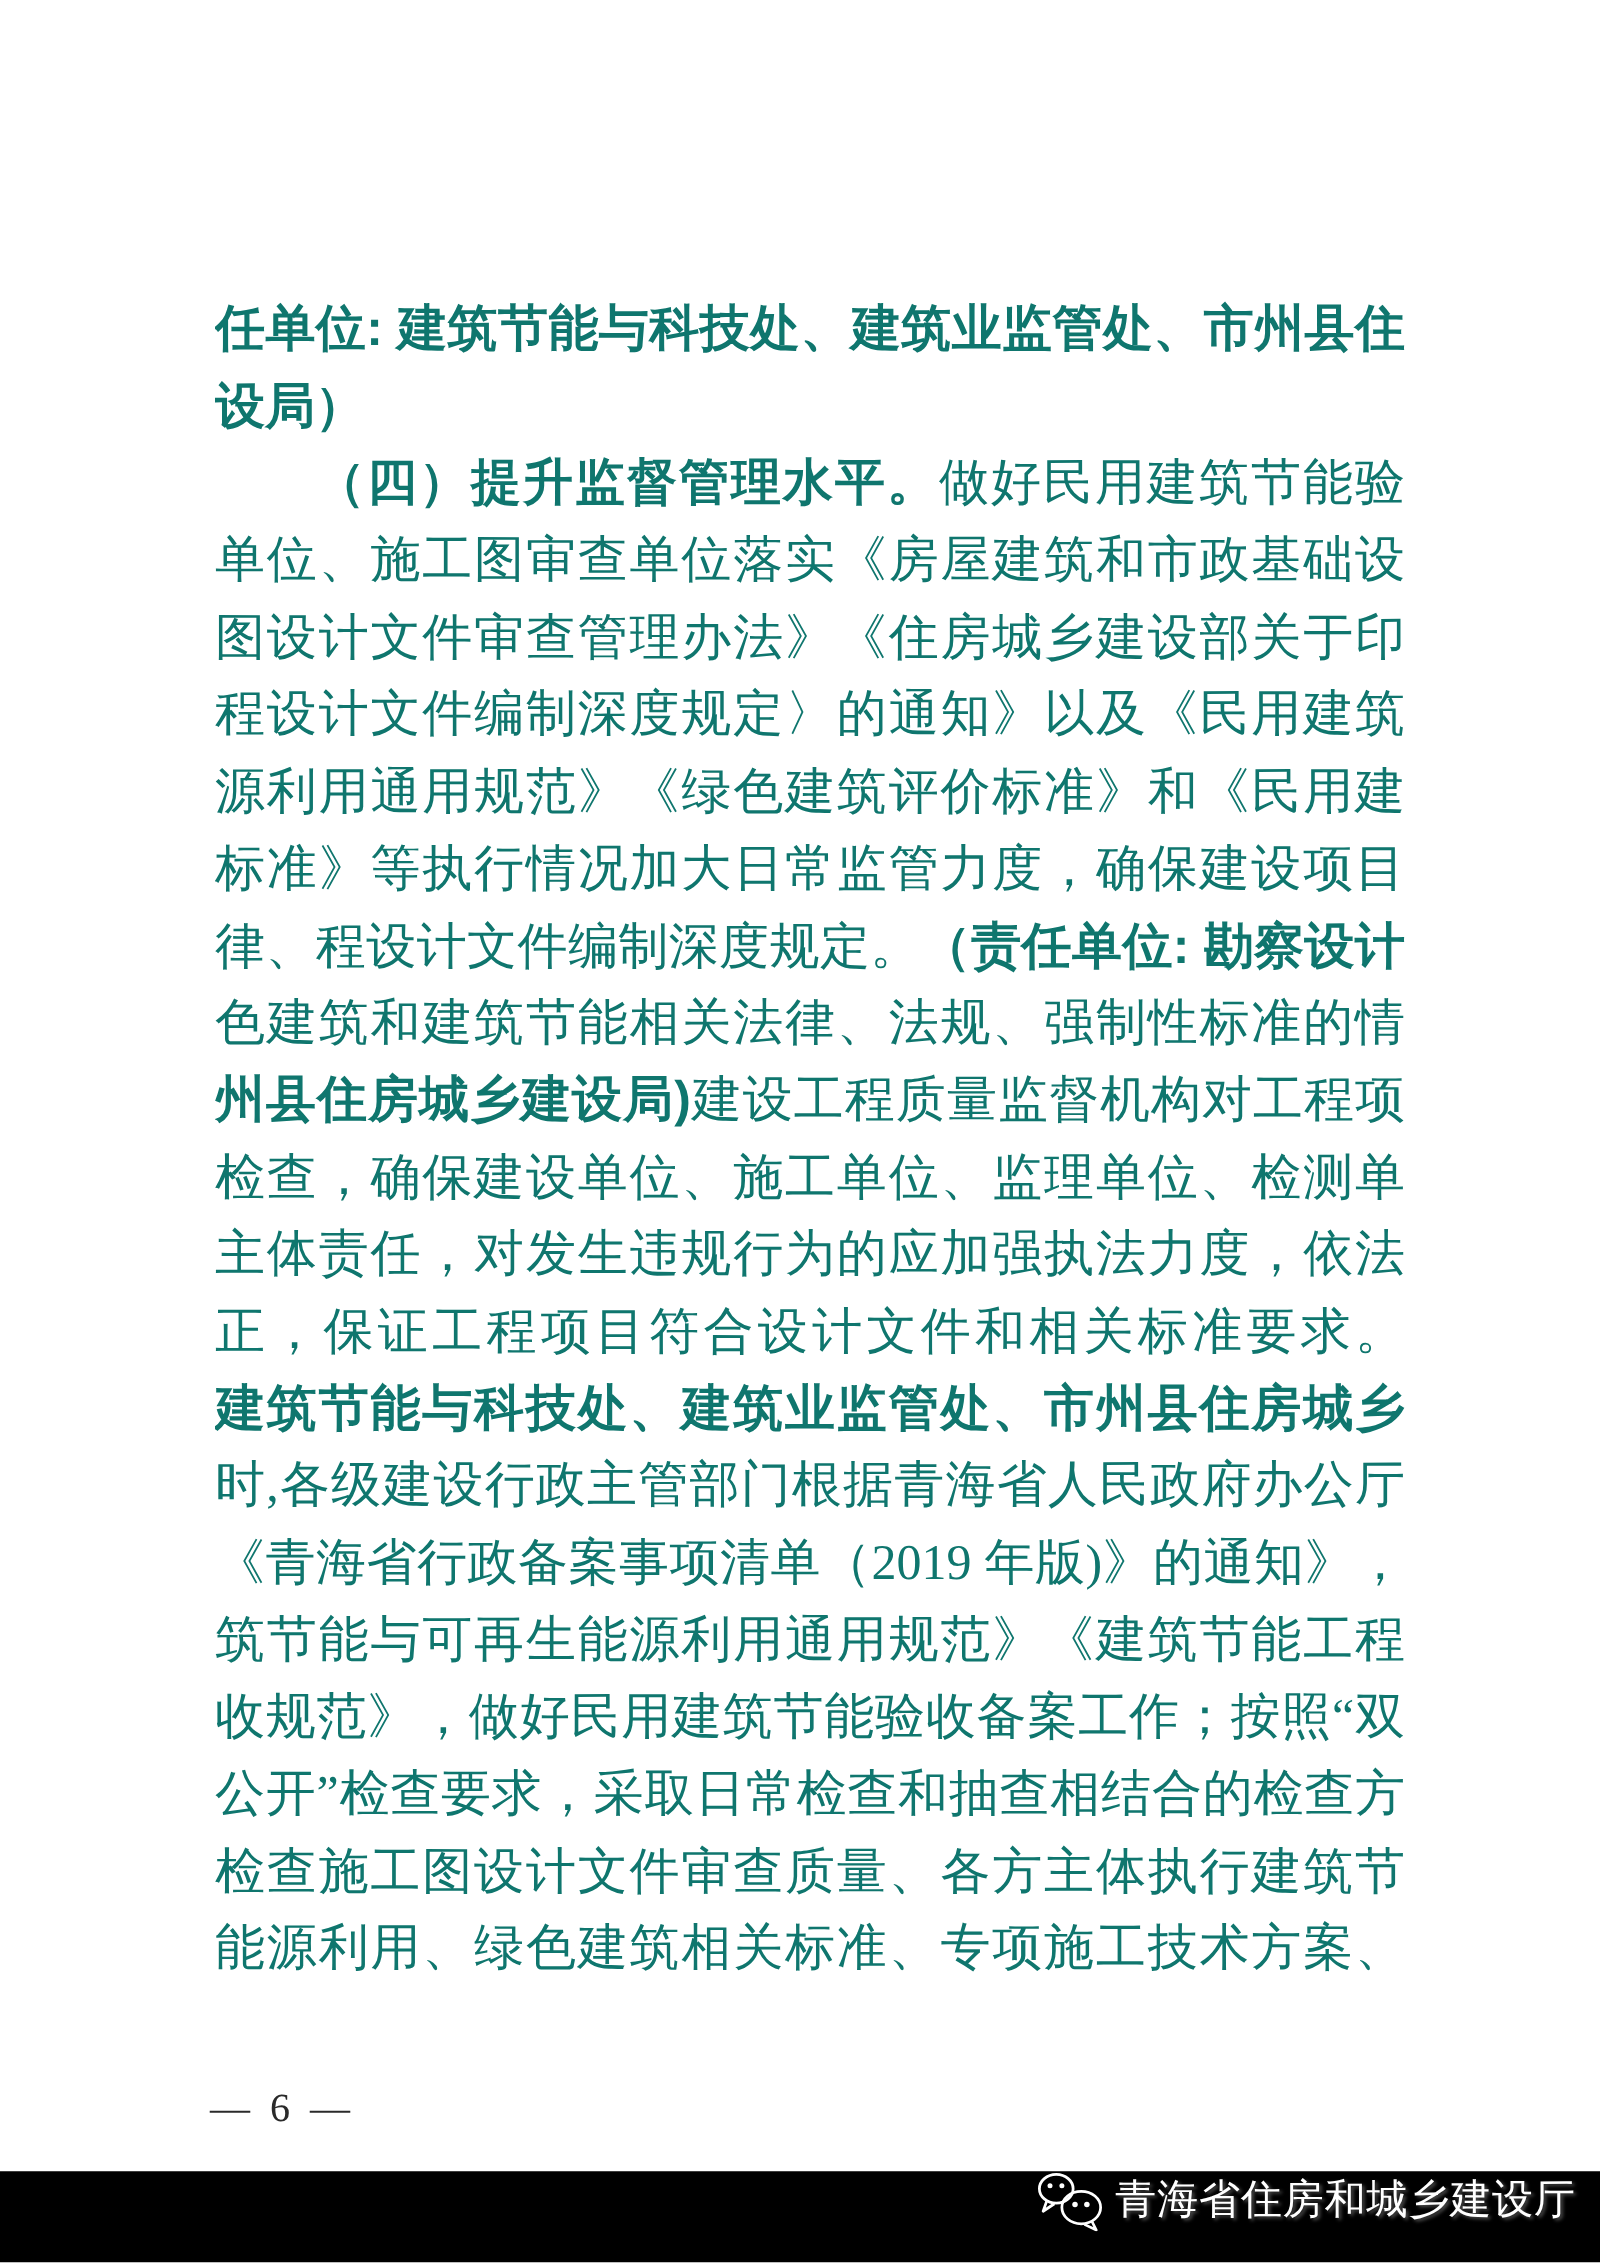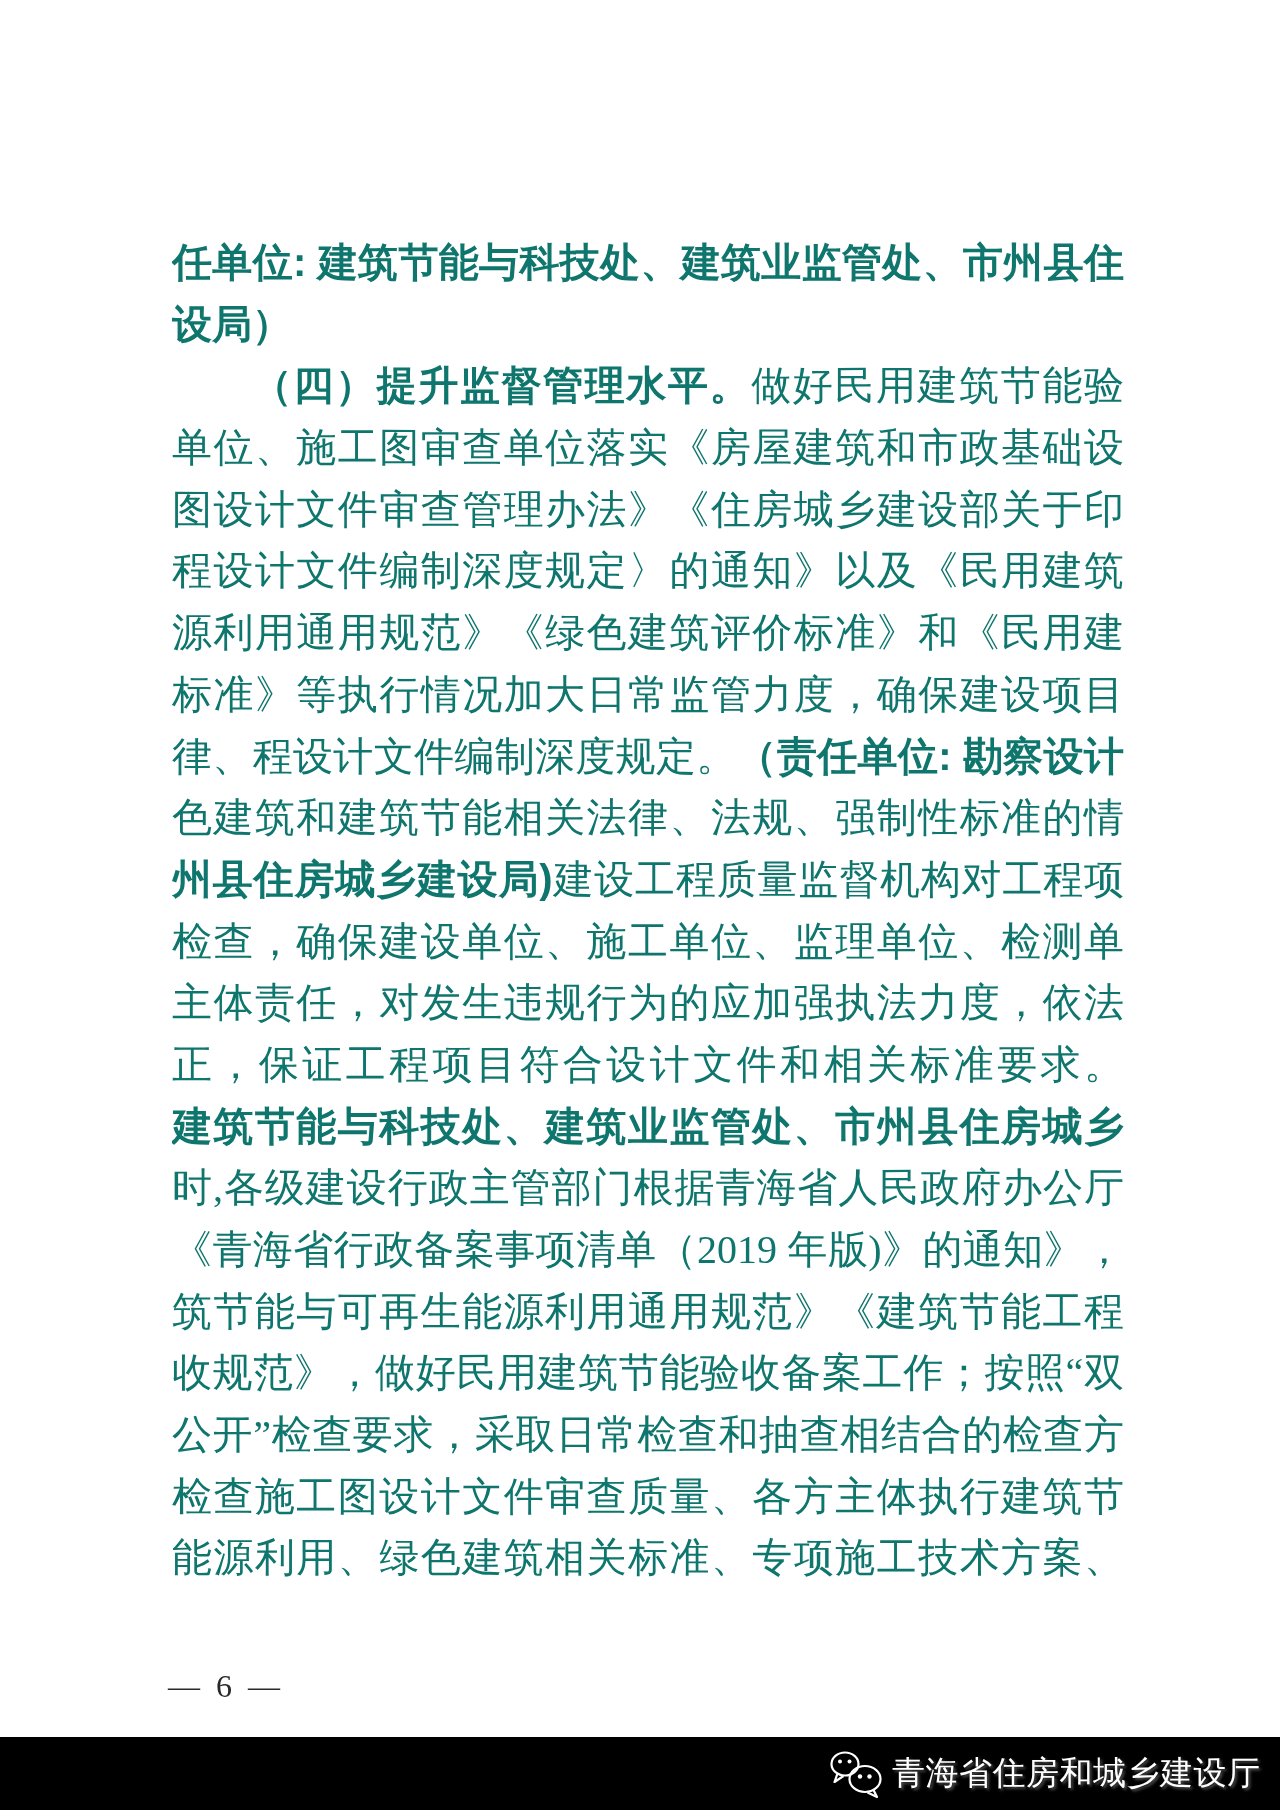--- a/index.html
+++ b/index.html
@@ -8,21 +8,21 @@
   .content{position:absolute;left:172px;top:232px;width:952px;}
   .line{height:61.7px;line-height:61.7px;font-size:40px;color:#0f766e;overflow:hidden;
         text-align:justify;}
   .line.justify{text-align:justify;text-align-last:justify;}
   .line.indent{text-indent:80px;}
   .line .bold{font-weight:700;font-family:"Liberation Sans","DejaVu Sans",sans-serif;}
   .line .reg{font-weight:400;}
   .page-number{position:absolute;left:168px;top:1668px;font-size:32px;color:#2a2a2a;
         letter-spacing:4px;font-family:"Liberation Serif","DejaVu Serif",serif;}
   .footer-bar{position:absolute;left:0;top:1737px;width:1280px;height:73px;background:#000000;}
-  .footer-content{position:absolute;left:828px;top:0;height:73px;display:flex;align-items:center;}
+  .footer-content{position:absolute;left:828px;top:0;height:73px;display:flex;align-items:flex-start;}
   .wechat-icon{margin-right:8px;display:block;}
   .footer-text{color:#ffffff;font-size:33px;letter-spacing:0.5px;white-space:nowrap;
         font-family:"Liberation Sans","DejaVu Sans",sans-serif;
         text-shadow:2px 2px 3px rgba(110,110,110,0.75);}
 </style>
 </head>
 <body>
 
 <div class="page">
 

